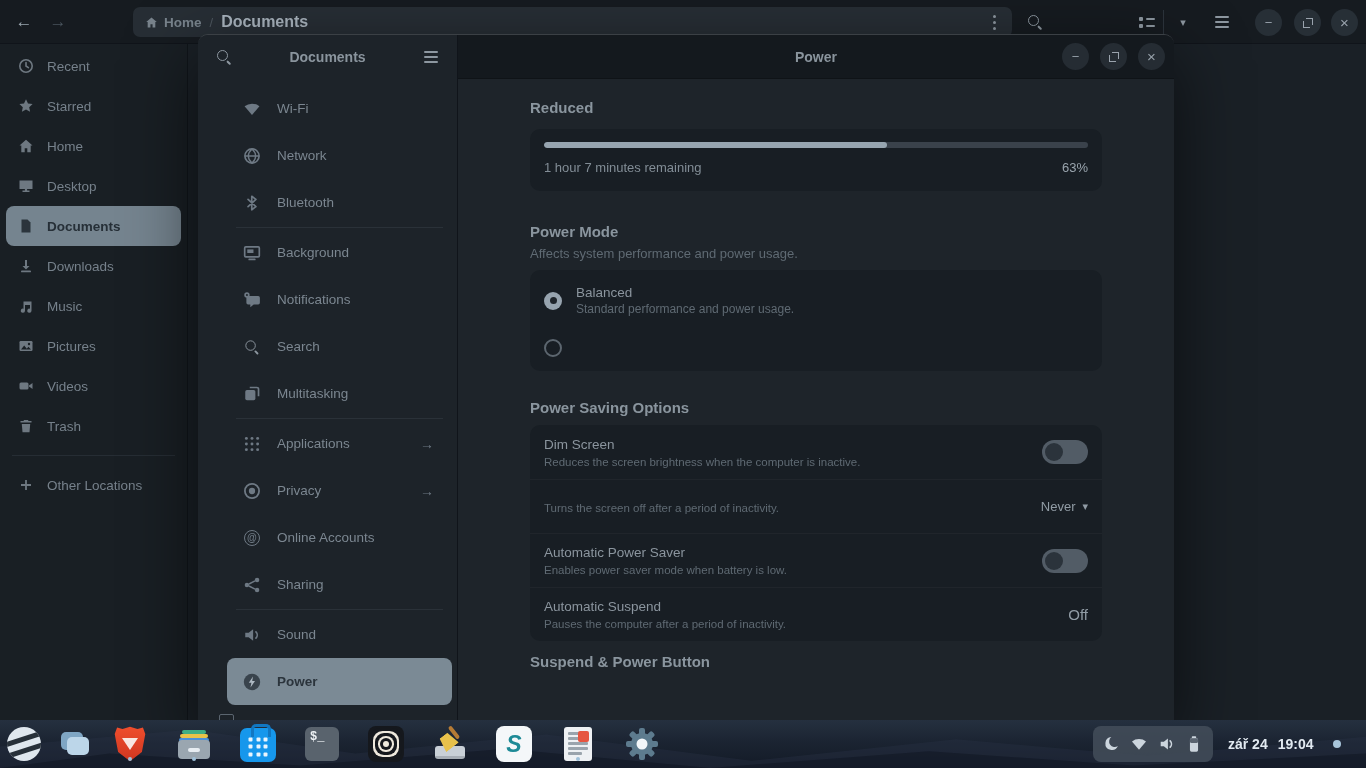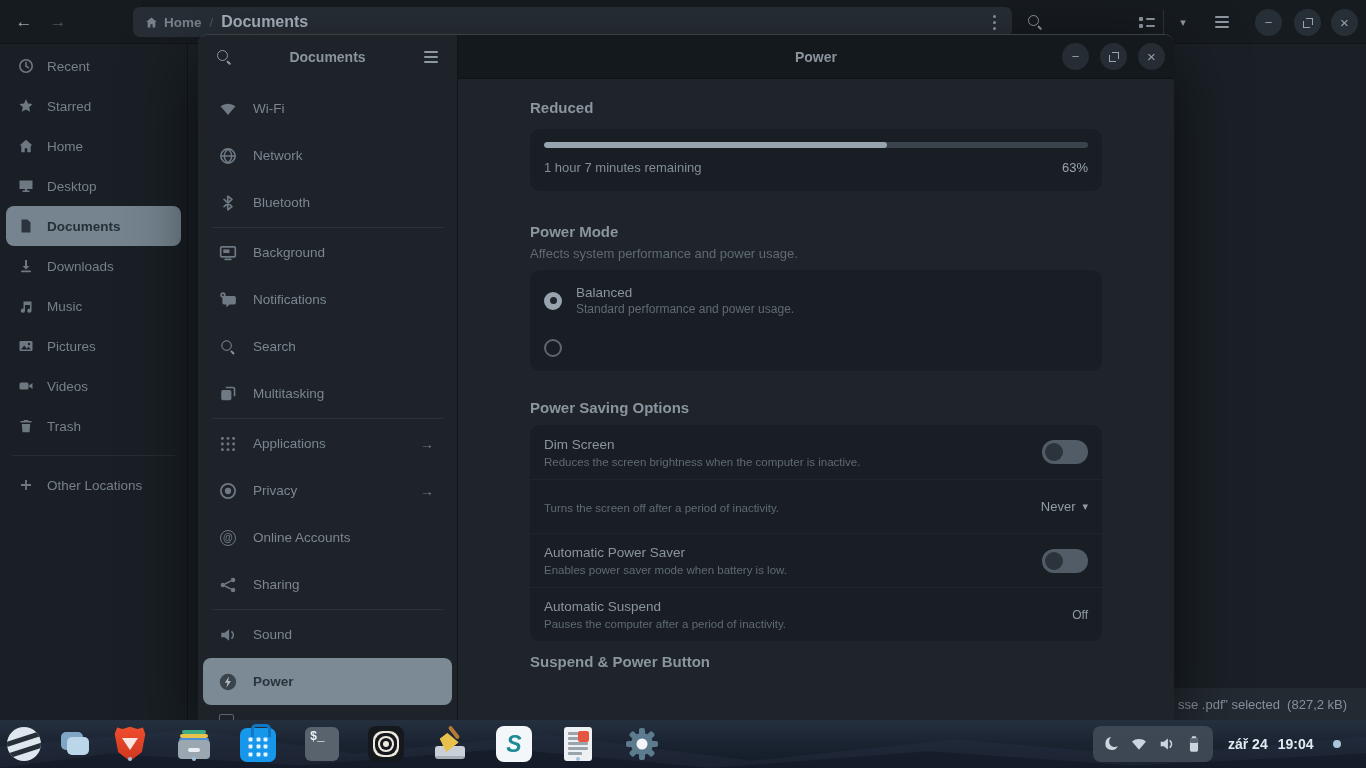--- a/index.html
+++ b/index.html
@@ -45,21 +45,21 @@
 
   .status-popup{position:absolute;right:0;bottom:48px;height:32px;background:#232a31;border-radius:10px 0 0 0;display:flex;align-items:center;padding:0 14px 0 16px;z-index:2;}
   .status-popup span{font-size:13px;color:#87919b;white-space:pre;}
 
   
   .settings{position:absolute;left:198px;top:34px;width:976px;height:686px;z-index:5;border-radius:10px 10px 0 0;overflow:hidden;box-shadow:0 24px 70px rgba(0,0,0,.6);border-top:1px solid rgba(255,255,255,.13);background:#1e242a;display:grid;grid-template-columns:260px 716px;}
   .st-side{background:#1d2329;border-right:1px solid #10141a;position:relative;}
   .st-side-header{height:44px;display:flex;align-items:center;padding:0 12px;}
   .st-title{flex:1;text-align:center;font-size:14px;font-weight:700;color:#8a949d;}
   .st-iconbtn{width:28px;height:28px;display:flex;align-items:center;justify-content:center;}
-  .st-list{padding-top:6px;}
+  .st-list{padding-top:6px;padding-left:24px;}
   .st-item{height:47px;display:flex;align-items:center;gap:16px;padding:0 18px 0 16px;margin:0 5px;border-radius:8px;color:#7b8690;font-size:13.5px;}
   .st-item .ic{width:18px;height:18px;flex:none;display:flex;align-items:center;justify-content:center;color:#6e7984;}
   .st-item .lbl{flex:1;}
   .st-item .arrow{color:#6e7984;font-size:14px;}
   .st-item.sel{background:#7b8a95;color:#2b343c;font-weight:600;}
   .st-div{height:1px;background:#2a3138;margin:1px 14px;}
   .icon-at{width:16px;height:16px;border:1.5px solid currentColor;border-radius:50%;font-size:10px;display:flex;align-items:center;justify-content:center;font-weight:700;}
   .st-cut-item{position:absolute;left:21px;bottom:-4px;width:15px;height:10px;border:1.5px solid #5b656f;border-radius:2px;}
 
   .st-main{position:relative;background:#1e242a;}
@@ -86,21 +86,21 @@
   .saving-card{margin-top:8px;}
   .sv-row{height:54px;display:flex;align-items:center;padding:0 14px;gap:12px;}
   .sv-row + .sv-row{border-top:1px solid rgba(255,255,255,.035);}
   .sv-text{flex:1;}
   .sv-t{font-size:13.5px;color:#8b959e;line-height:17px;}
   .sv-d{font-size:11.5px;color:#5f6a73;line-height:14px;margin-top:2px;}
   .switch{width:46px;height:24px;border-radius:12px;background:#525c66;position:relative;flex:none;}
   .switch .knob{position:absolute;left:3px;top:3px;width:18px;height:18px;border-radius:50%;background:#2b333b;}
   .dropdown{display:flex;align-items:center;gap:7px;color:#919ca5;font-size:13px;}
   .dropdown .caret{color:#919ca5;}
-  .plain-val{color:#919ca5;font-size:12px;}
+  .plain-val{color:#919ca5;font-size:15px;}
   .suspend-h{margin-top:12px;}
 
   
   .taskbar{position:absolute;left:0;right:0;bottom:0;height:48px;z-index:10;background:linear-gradient(180deg,#25303f 0%,#1b2432 45%,#131a26 100%);overflow:hidden;}
   .mt1{position:absolute;bottom:0;left:0;width:100%;height:48px;background:#2b3547;opacity:.35;clip-path:polygon(0 100%,0 55%,14% 20%,26% 70%,40% 30%,55% 85%,70% 40%,84% 75%,100% 35%,100% 100%);}
   .mt2{position:absolute;bottom:0;left:0;width:100%;height:48px;background:#0e1420;opacity:.5;clip-path:polygon(0 100%,8% 70%,22% 95%,37% 60%,52% 100%,68% 65%,83% 95%,100% 70%,100% 100%);}
   .dock-icon{position:absolute;top:6px;width:36px;height:36px;}
   .run-dot{position:absolute;bottom:1px;left:50%;transform:translateX(-50%);width:4px;height:4px;border-radius:50%;background:#9fc1da;}
   .zorin{width:34px;height:34px;margin:1px;border-radius:50%;background:#dfe7ee;position:relative;overflow:hidden;}
   .zorin::before{content:'';position:absolute;left:-4px;top:9px;width:44px;height:4.5px;background:#273039;transform:rotate(-18deg);}
@@ -276,23 +276,20 @@
       <div class="fm-div"></div>
       <div class="fm-item">
         <svg viewBox="0 0 16 16" fill="currentColor">
             <path d="M7.1 3h1.8v4.1H13v1.8H8.9V13H7.1V8.9H3V7.1h4.1z"></path>
           </svg>
         <span>Other Locations</span>
       </div>
     </div>
   </div>
 
-  <div class="status-popup" style="left:1162px">
-    <span>sse .pdf” selected  (827,2 kB)</span>
-  </div>
 
   <div class="settings">
     <div class="st-side">
       <div class="st-side-header">
         <div class="st-iconbtn">
             <span class="magnifier"></span>
           </div>
         <span class="st-title">Documents</span>
         <div class="st-iconbtn">
             <span class="burger">

